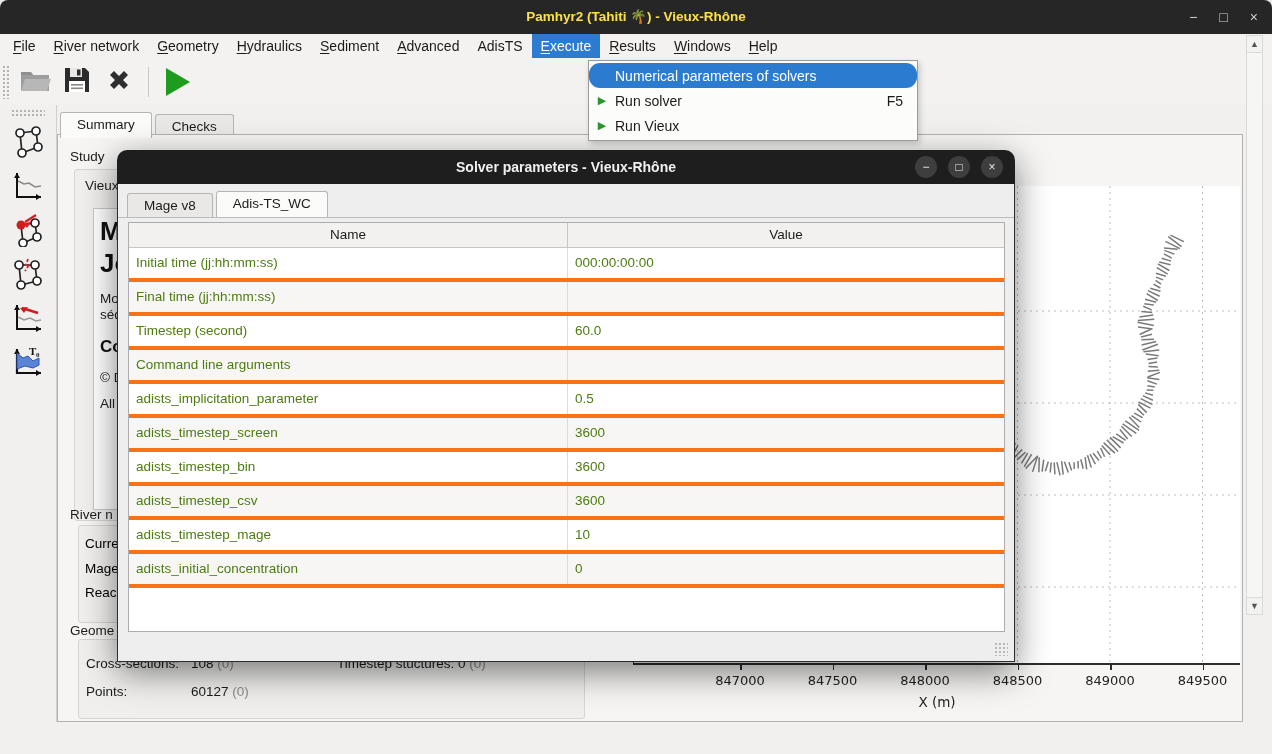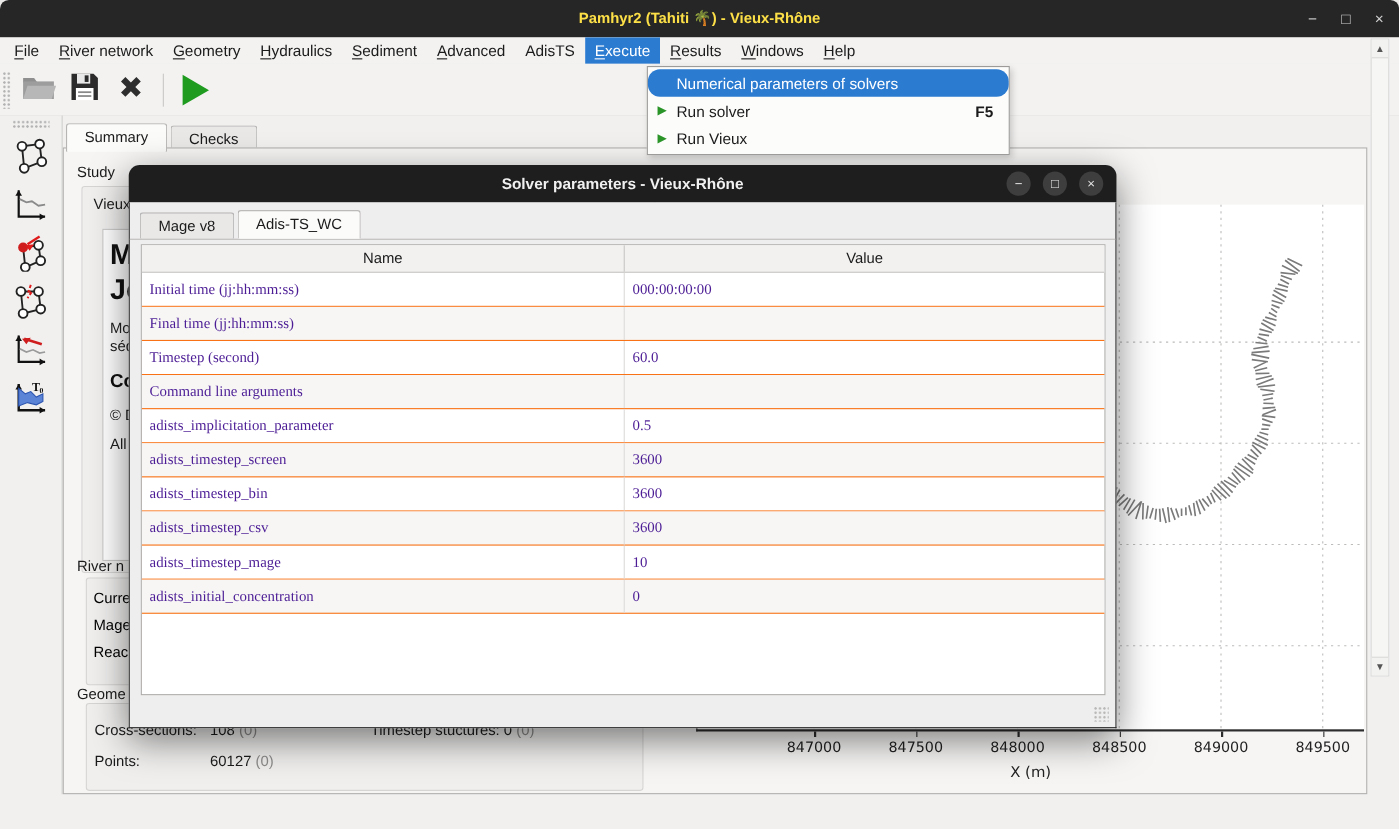--- a/index.html
+++ b/index.html
@@ -45,36 +45,36 @@
   #xlabel{position:absolute;top:508px;width:100%;text-align:center;font-family:"DejaVu Sans",sans-serif;font-size:13.5px;color:#222;}
   
   #v-scroll{left:1246px;top:35px;width:17px;height:580px;background:#f6f6f5;border:1px solid #dadad9;box-sizing:border-box;}
   .scroll-btn{width:100%;height:16px;display:flex;align-items:center;justify-content:center;font-size:9px;color:#555;background:#f2f2f1;}
   .scroll-btn.up{border-bottom:1px solid #dadad9;}
   .scroll-btn.down{position:absolute;bottom:0;border-top:1px solid #dadad9;}
   
   #dropdown{left:588px;top:60px;width:330px;background:#fcfcfb;border:1px solid #9c9b9a;box-sizing:border-box;z-index:60;padding:2px 0;box-shadow:2px 3px 6px rgba(0,0,0,.18);}
   .dd-item{height:25px;display:flex;align-items:center;font-size:14px;color:#1b1b1b;border-radius:11px;}
   .dd-item .ico{width:26px;text-align:center;font-size:11px;color:#2a9428;}
-  .dd-item .sc{margin-left:auto;padding-right:14px;font-size:14px;font-weight:bold;}
+  .dd-item .sc{margin-left:auto;padding-right:14px;font-size:14px;}
   .dd-item.selected{background:#2b7bd1;color:#fff;}
   
   #dialog{left:117px;top:150px;width:898px;height:512px;z-index:40;box-shadow:0 10px 34px rgba(0,0,0,.5);border-radius:10px 10px 2px 2px;}
   #dlg-titlebar{left:0;top:0;width:100%;height:34px;background:#1e1e1e;border-radius:10px 10px 0 0;}
   #dlg-titlebar .title{width:100%;text-align:center;line-height:34px;color:#f0f0f0;font-weight:bold;font-size:14px;}
   #dlg-controls{right:12px;top:6px;display:flex;gap:11px;}
   .dlg-btn{width:22px;height:22px;border-radius:50%;background:#3e3e3e;color:#e6e6e6;display:flex;align-items:center;justify-content:center;font-size:12px;}
   #dlg-body{left:0;top:34px;width:100%;height:478px;background:#efeeee;border:1px solid #2c2c2c;border-top:none;box-sizing:border-box;}
   #dlg-tabbar{left:9px;top:2px;height:31px;display:flex;align-items:flex-end;}
   #dlg-tabline{left:0;top:33px;width:100%;height:1px;background:#bcbbba;}
   #dlg-table{left:10px;top:38px;width:877px;height:410px;background:#ffffff;border:1px solid #aeadac;box-sizing:border-box;}
   .tbl-header{display:flex;height:24px;background:#f2f1f0;border-bottom:1px solid #c7c6c5;font-size:13.5px;color:#1b1b1b;}
   .tbl-header .h1{width:439px;text-align:center;line-height:24px;border-right:1px solid #c7c6c5;box-sizing:border-box;}
   .tbl-header .h2{flex:1;text-align:center;line-height:24px;}
-  .tbl-row{display:flex;height:30px;border-bottom:1px solid #f97316;font-size:13.5px;color:#4c1d95;font-family:Liberation Serif, serif;}
+  .tbl-row{display:flex;height:30px;border-bottom:4px solid #f97316;font-size:13.5px;color:#4d7c0f;}
   .tbl-row.alt{background:#f7f6f5;}
   .tbl-row .c1{width:439px;line-height:30px;padding-left:7px;border-right:1px solid #dcdbda;box-sizing:border-box;white-space:nowrap;overflow:hidden;}
   .tbl-row .c2{flex:1;line-height:30px;padding-left:7px;white-space:nowrap;}
   #dlg-grip{right:6px;bottom:5px;width:14px;height:14px;background-image:radial-gradient(#b9b8b7 1px,transparent 1.2px);background-size:4px 4px;}
 </style>
 </head>
 <body>
 
 <div class="abs" id="titlebar">
   <div class="title">Pamhyr2 (Tahiti 🌴) - Vieux-Rhône</div>

